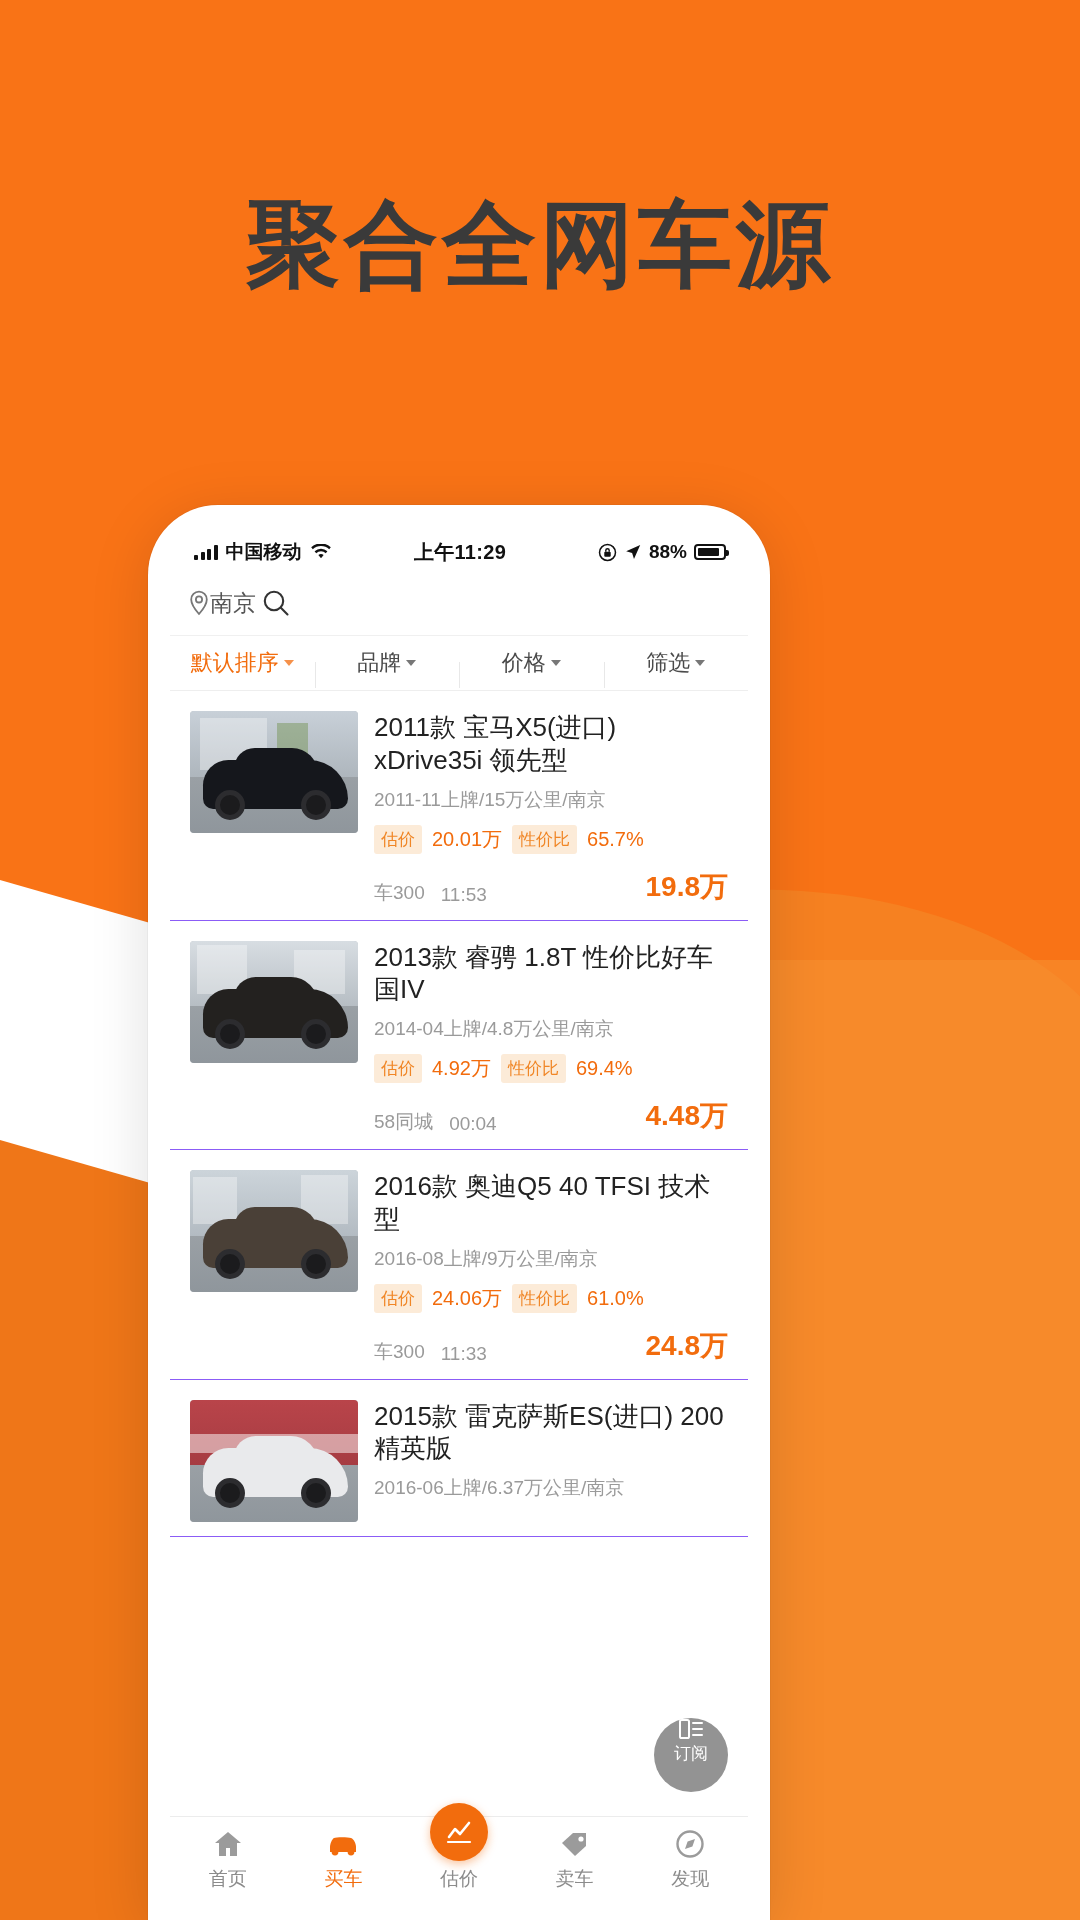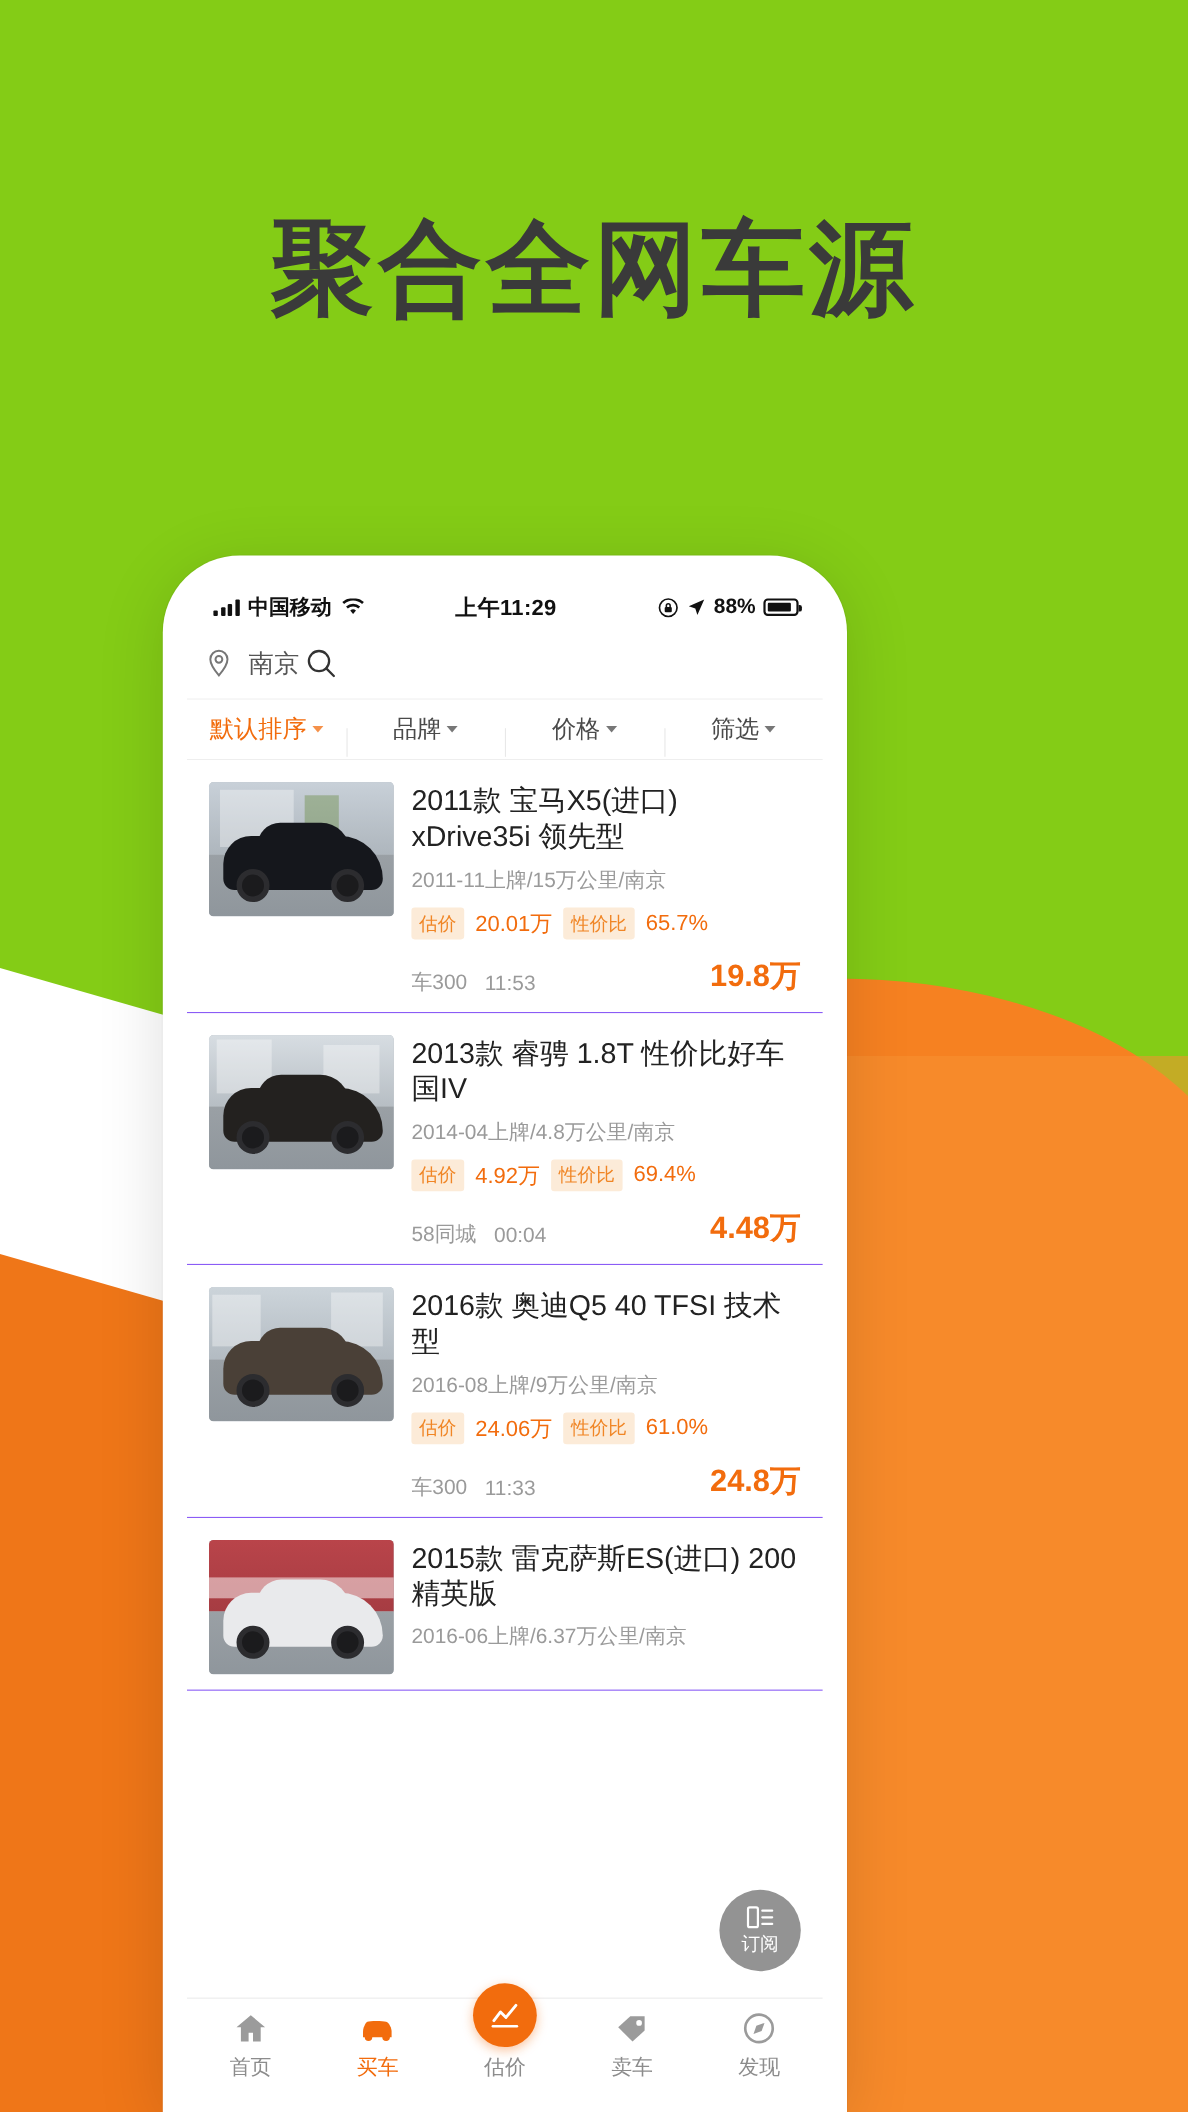--- a/index.html
+++ b/index.html
@@ -2,21 +2,21 @@
 <html><head>
 <meta charset="utf-8">
 <style>
   * { box-sizing: border-box; margin: 0; padding: 0; }
   html, body {
     width: 1080px; height: 1920px;
     font-family: "Liberation Sans", "DejaVu Sans", sans-serif;
     background: #ffffff;
     overflow: hidden;
   }
-  #stage { position: relative; width: 1080px; height: 1920px; background: #84cc16; overflow: hidden; }
+  #stage { position: relative; width: 1080px; height: 1920px; background: #f97316; overflow: hidden; }
 
   
   .bg-orange-main {
     position: absolute; left: -40px; top: 900px; width: 1180px; height: 1120px;
     background: #F68121;
     border-top-left-radius: 420px 260px;
     border-top-right-radius: 420px 260px;
     transform: skewY(-3.2deg);
   }
   .bg-orange-dark {
@@ -91,21 +91,21 @@
   .batt::after {
     content: ""; position: absolute; right: -5px; top: 4px; width: 3px; height: 6px;
     background: #111; border-radius: 0 2px 2px 0;
   }
   .batt b { display: block; height: 100%; width: 88%; background: #111; border-radius: 1px; }
 
   
   .topnav {
     display: flex; align-items: center; height: 64px; padding: 0 18px; gap: 0;
   }
-  .loc { display: flex; align-items: center; gap: 16px; font-size: 23px; color: #555; white-space: nowrap; }
+  .loc { display: flex; align-items: center; gap: 0; font-size: 23px; color: #555; white-space: nowrap; }
   .tabs { display: flex; align-items: center; gap: 26px; margin-left: 16px; flex: 1; }
   .tab {
     position: relative; font-size: 27px; color: #222; white-space: nowrap; padding-bottom: 6px;
   }
   .tab.active { color: #F26C0D; font-weight: 700; }
   .tab.active::after {
     content: ""; position: absolute; left: 50%; transform: translateX(-50%);
     bottom: -6px; width: 62px; height: 4px; background: #F26C0D; border-radius: 2px;
   }
   .search-btn { width: 40px; height: 40px; display: flex; align-items: center; justify-content: center; }
@@ -155,21 +155,21 @@
   .tag-val { color: #F26C0D; font-size: 20px; white-space: nowrap; }
   .botrow { display: flex; align-items: flex-end; margin-top: 14px; }
   .src { font-size: 19px; color: #9a9a9a; }
   .time { font-size: 19px; color: #9a9a9a; margin-left: 16px; }
   .price { margin-left: auto; font-size: 28px; font-weight: 700; color: #F26C0D; }
 
   
   .subscribe {
     position: absolute; right: 20px; bottom: 128px; width: 74px; height: 74px;
     border-radius: 50%; background: #8a8a8a; color: #fff;
-    display: flex; flex-direction: column; align-items: center; justify-content: center; gap: 2px;
+    display: flex; flex-direction: column; align-items: center; justify-content: flex-start; gap: 2px;
     z-index: 30; opacity: .92;
   }
   .subscribe span { font-size: 17px; }
 
   
   .tabbar {
     position: absolute; left: 0; right: 0; bottom: 0; height: 104px;
     background: #fff; border-top: 1px solid #ececec;
     display: flex; align-items: flex-start; padding-top: 10px; z-index: 25;
   }

